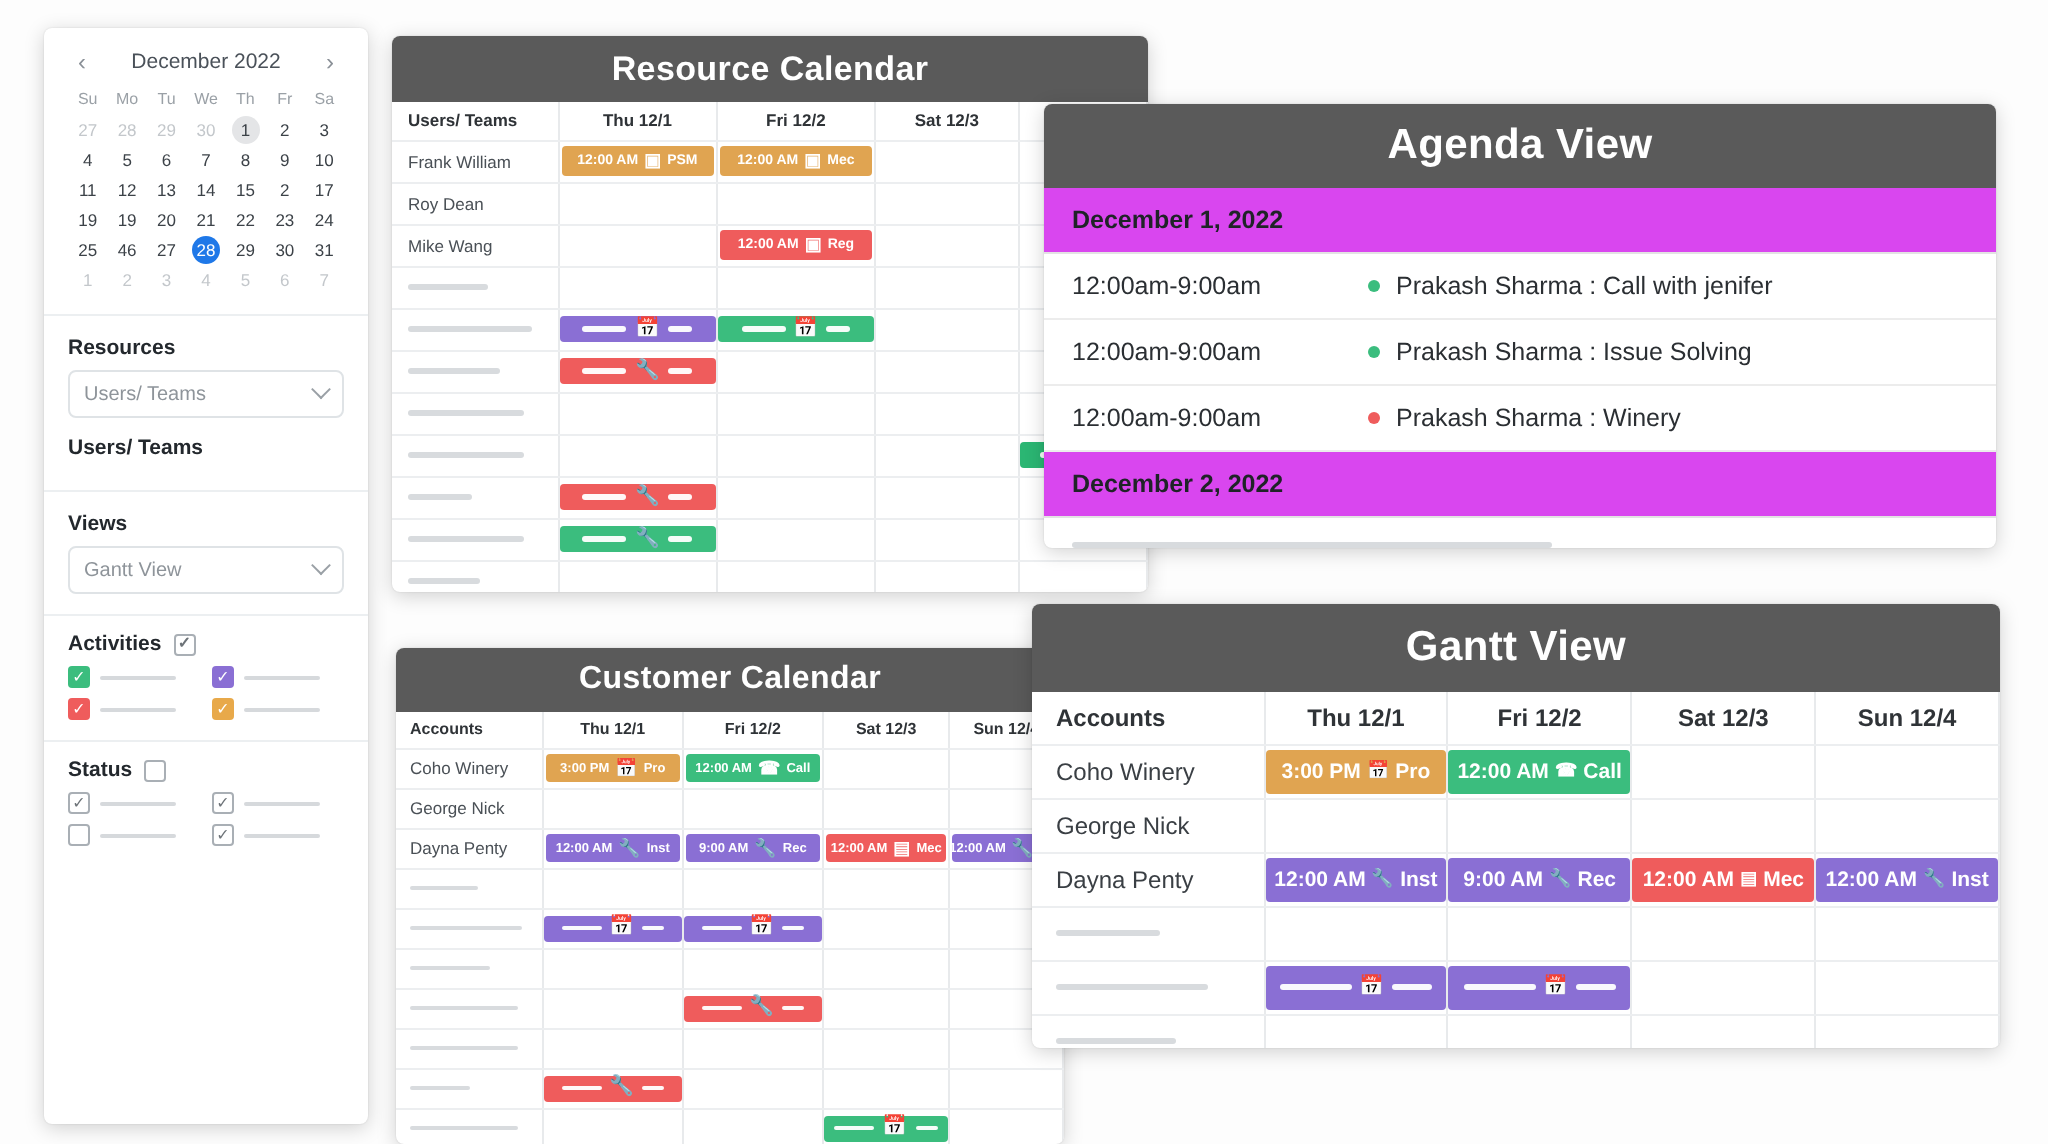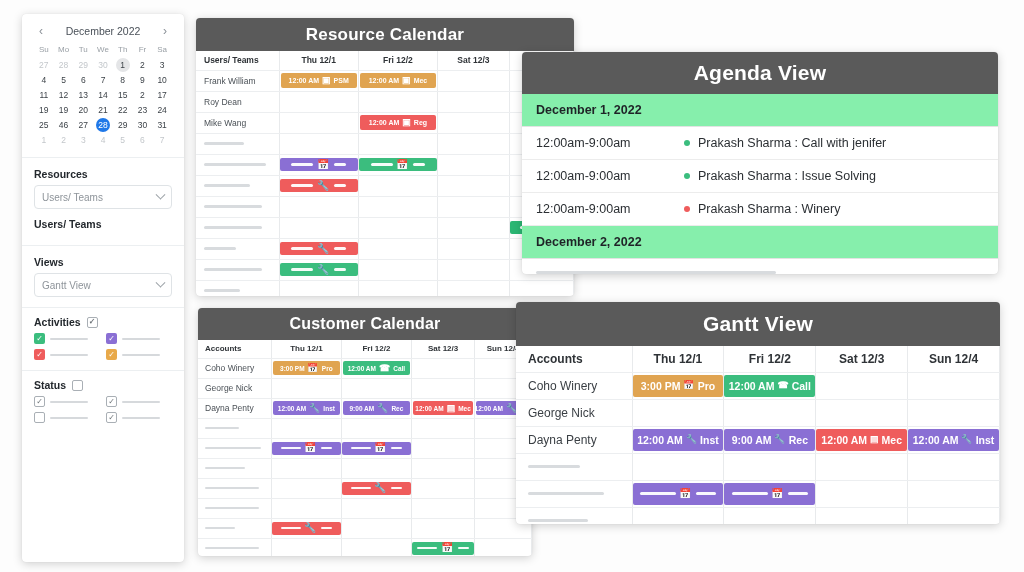--- a/index.html
+++ b/index.html
@@ -106,32 +106,32 @@
   
   #resource { left: 196px; top: 18px; width: 378px; height: 278px; }
   #resource .panel-head { height: 33px; line-height: 33px; font-size: 17px; }
   #resource .gtable th { height: 19px; font-size: 8.5px; }
   #resource .gtable td { height: 21px; font-size: 8px; }
   #resource .gtable th.lead, #resource .gtable td.lead { padding-left: 8px; }
   #resource td.lead { color: #4a5056; font-size: 8.5px; }
   #resource .chip { height: 15px; font-size: 7px; margin: 0 1px; }
 
   
-  #customer { left: 198px; top: 308px; width: 334px; height: 248px; }
+  #customer { left: 198px; top: 324px; width: 334px; height: 248px; }
   #customer .panel-head { height: 32px; line-height: 32px; font-size: 16px; }
   #customer .gtable th { height: 18px; font-size: 8px; }
   #customer .gtable td { height: 20px; font-size: 7.5px; }
   #customer .gtable th.lead, #customer .gtable td.lead { padding-left: 7px; }
   #customer td.lead { color: #4a5056; font-size: 8.5px; }
   #customer .chip { height: 14px; font-size: 6.5px; margin: 0 1px; }
 
   
   #agenda { left: 522px; top: 52px; width: 476px; height: 222px; }
   #agenda .panel-head { height: 42px; line-height: 42px; font-size: 21px; }
-  .ag-date { background: #86efac; font-size: 12.5px; font-weight: bold;
+  .ag-date { background: #d946ef; font-size: 12.5px; font-weight: bold;
              color: #1f2327; padding: 9px 14px; border-bottom: 1px solid #e3e3e3; }
   .ag-row { display: flex; align-items: center; padding: 9px 14px;
             border-bottom: 1px solid #ececec; font-size: 12.5px; color: #2b2f33; }
   .ag-time { width: 148px; flex: none; }
   .ag-dot { width: 6px; height: 6px; border-radius: 50%; margin-right: 8px; flex: none; }
   .ag-foot { padding: 12px 14px; }
   .ag-foot .ph { width: 240px; height: 3px; }
 
   
   #gantt { left: 516px; top: 302px; width: 484px; height: 222px; }

